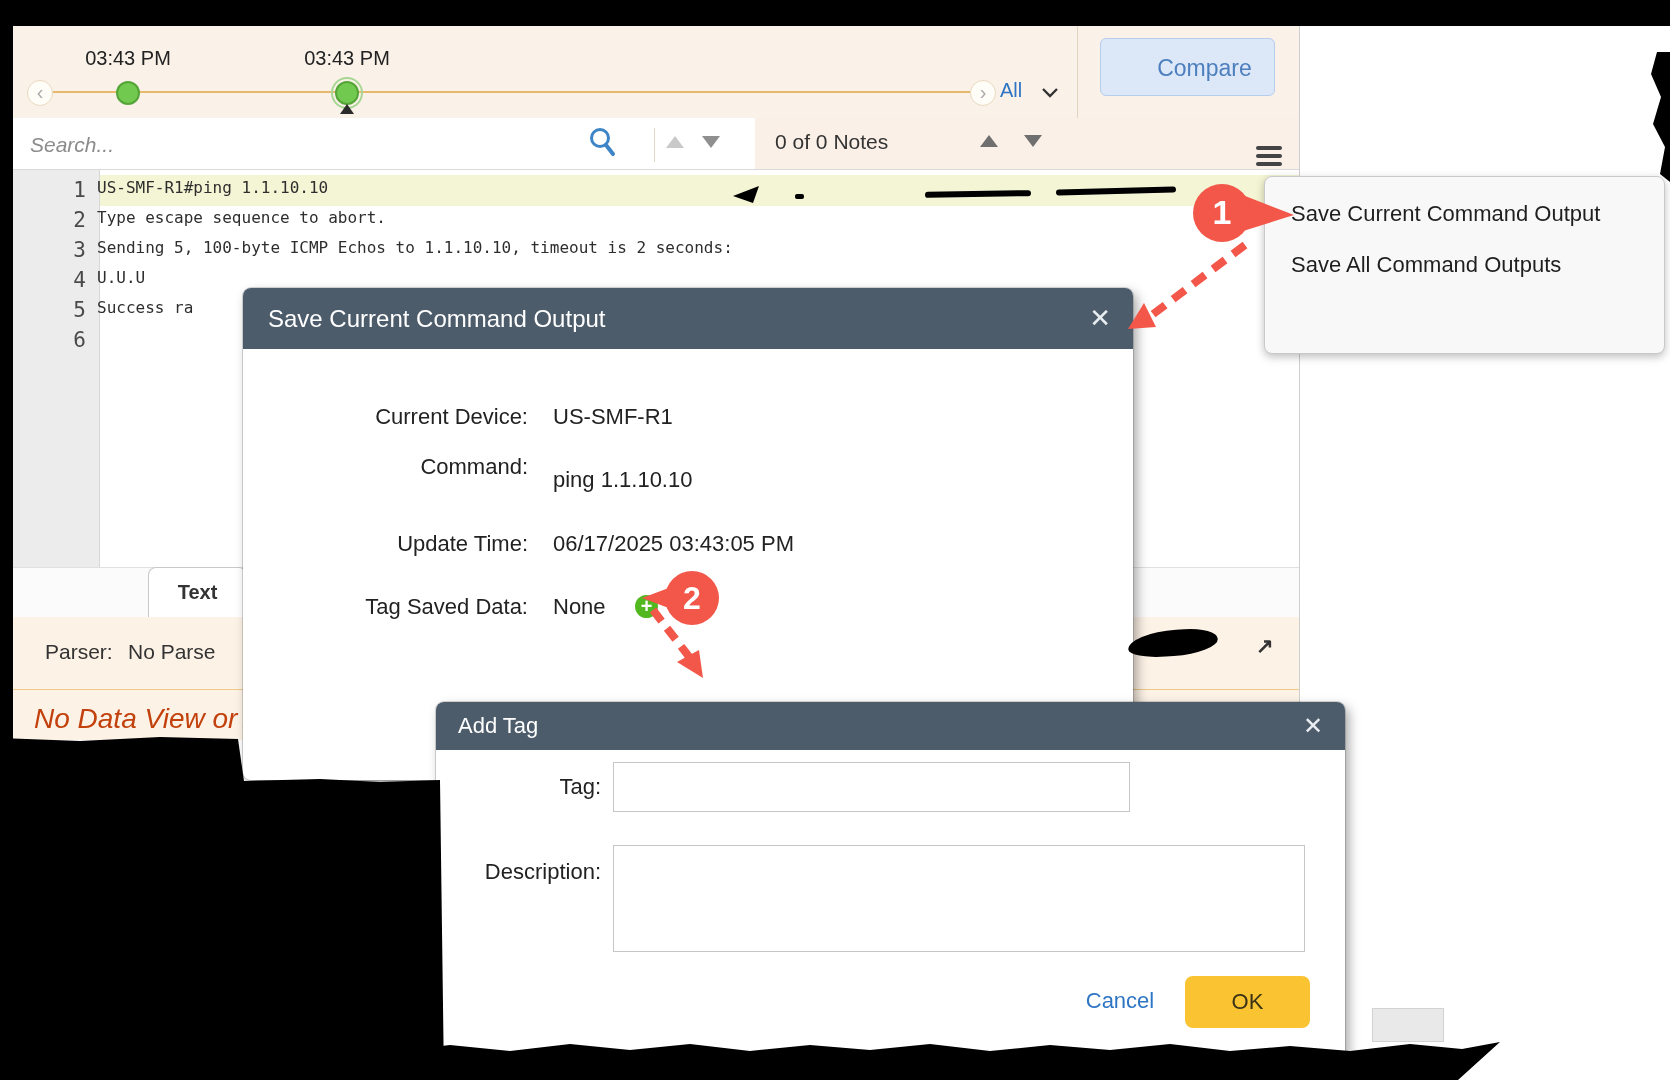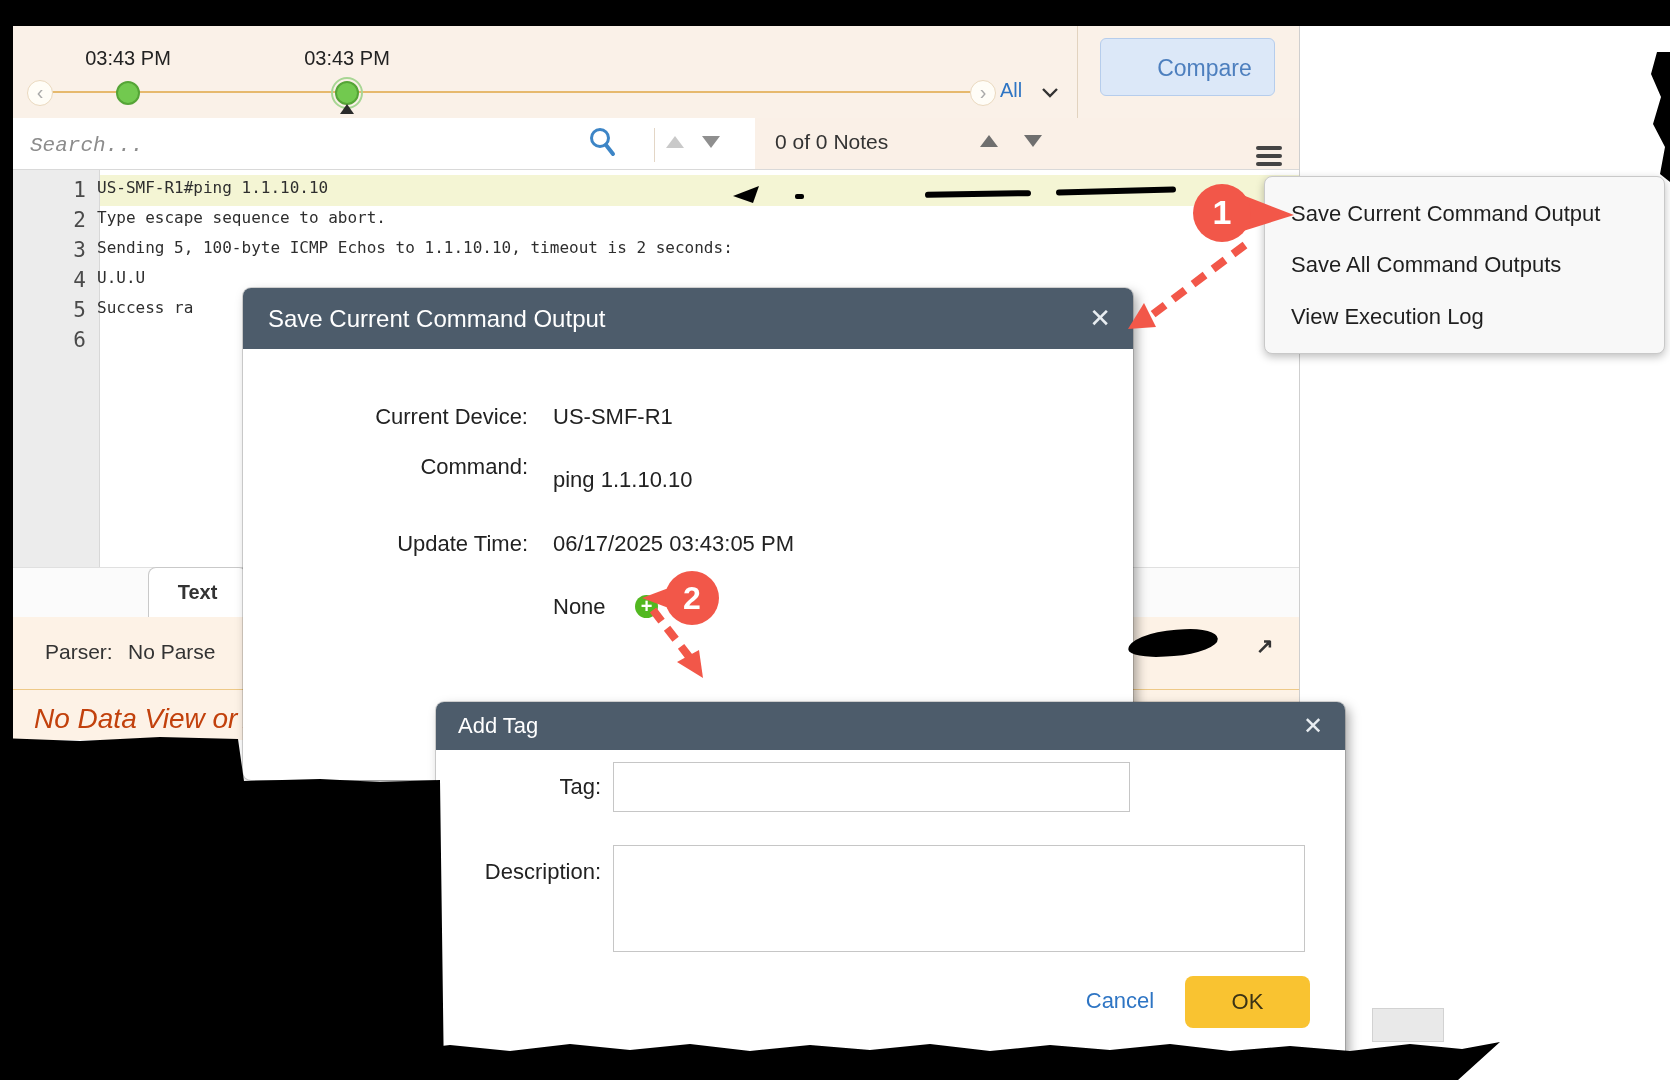--- a/index.html
+++ b/index.html
@@ -19,21 +19,21 @@
   .all-label{left:1000px;top:79px;font-size:20px;color:#2e75c4;}
   .caret{left:1042px;top:88px;width:16px;height:10px;}
   .vdiv{width:1px;background:#e2d3bf;}
   .compare-btn{left:1100px;top:38px;width:175px;height:58px;background:#dce8f8;border:1px solid #b6cdec;border-radius:6px;
                font-size:23px;color:#4d7fbe;text-align:center;line-height:56px;box-sizing:border-box;padding-left:40px;}
 
   
   .search-row-white{left:12px;top:118px;width:743px;height:52px;background:#fff;border-bottom:1px solid #d9d9d9;box-sizing:border-box;}
   .search-row-beige{left:755px;top:118px;width:544px;height:52px;background:#faf0e7;border-bottom:1px solid #d9d9d9;box-sizing:border-box;}
   .search-input{left:28px;top:126px;width:540px;height:36px;border:none;outline:none;background:transparent;
-                font-family:Liberation Mono, monospace;font-style:italic;font-size:21px;color:#666;}
+                font-family:Liberation Sans, sans-serif;font-style:italic;font-size:21px;color:#666;}
   .search-input::placeholder{color:#8c8c8c;font-style:italic;}
   .notes-label{left:775px;top:130px;font-size:21px;color:#333;}
   .tri{width:0;height:0;}
   .tri-up{border-left:9px solid transparent;border-right:9px solid transparent;border-bottom:12px solid #c9c9c9;}
   .tri-down{border-left:9px solid transparent;border-right:9px solid transparent;border-top:12px solid #8f8f8f;}
   .tri-up.dark{border-bottom-color:#6f6f6f;}
   .tri-down.dark{border-top-color:#6f6f6f;}
   .hamburger{left:1256px;top:146px;width:26px;height:20px;display:flex;flex-direction:column;justify-content:space-between;}
   .hamburger div{height:4px;background:#444;border-radius:2px;}
 
@@ -193,31 +193,31 @@
   <div class="abs save-dlg">
     <div class="abs dlg-header"></div>
     <div class="abs dlg-title">Save Current Command Output</div>
     <div class="abs dlg-close">✕</div>
     <div class="abs fld-label" style="top:116px;">Current Device:</div>
     <div class="abs fld-value" style="top:116px;">US-SMF-R1</div>
     <div class="abs fld-label" style="top:166px;">Command:</div>
     <div class="abs fld-value" style="top:179px;">ping 1.1.10.10</div>
     <div class="abs fld-label" style="top:243px;">Update Time:</div>
     <div class="abs fld-value" style="top:243px;">06/17/2025 03:43:05 PM</div>
+    <div class="abs fld-label" style="top:306px;">Tag Saved Data:</div>
     <div class="abs fld-value" style="top:306px;">None</div>
     <div class="abs plus-icon" style="top:307px;">+</div>
   </div>
 
   <div class="abs blob"></div>
   <div class="abs expand-glyph">↗</div>
 
   <div class="abs menu">
     <div class="abs menu-item" style="top:17px;">Save Current Command Output</div>
     <div class="abs menu-item" style="top:68px;">Save All Command Outputs</div>
-    <div class="abs menu-item" style="top:120px;">View Execution Log</div>
   </div>
 
   <div class="abs tag-dlg">
     <div class="abs tag-header"></div>
     <div class="abs tag-title">Add Tag</div>
     <div class="abs tag-close">✕</div>
     <div class="abs atl" style="top:72px;">Tag:</div>
     <input class="abs tag-input" style="">
     <div class="abs atl" style="top:157px;">Description:</div>
     <textarea class="abs desc-input" style=""></textarea>

